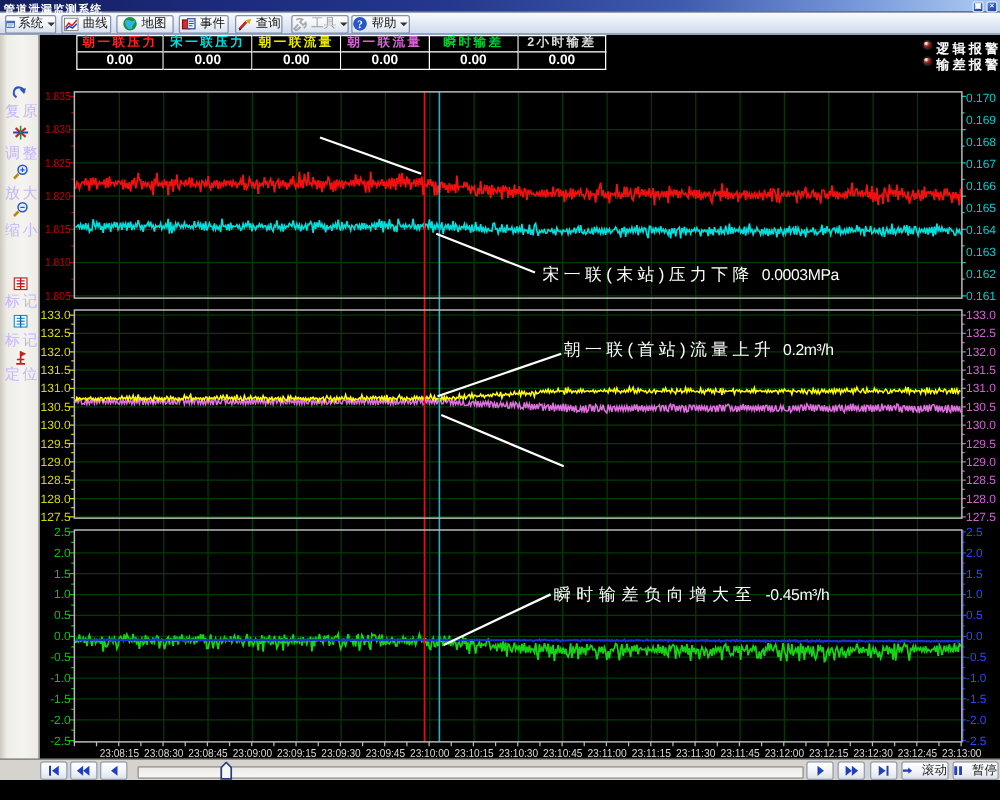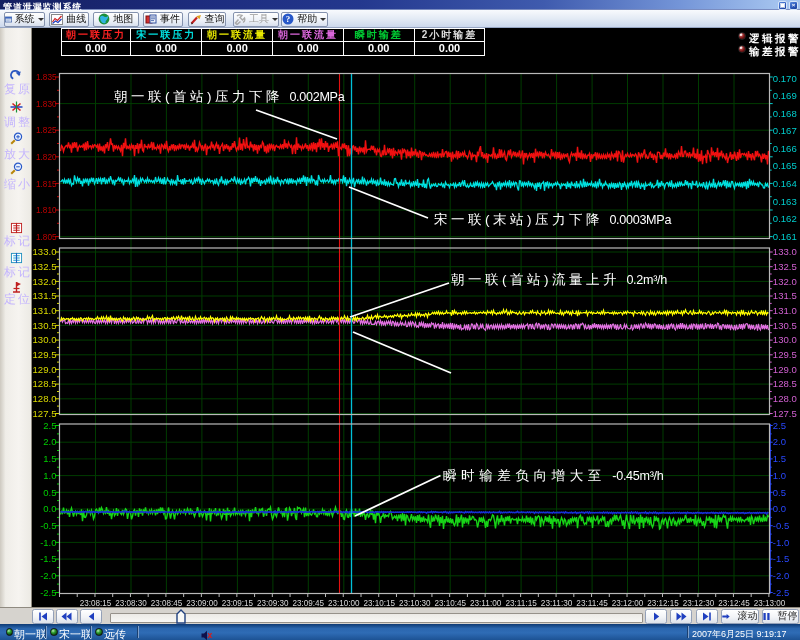--- a/index.html
+++ b/index.html
@@ -255,21 +255,20 @@
 <line x1="351.5" y1="73.5" x2="351.5" y2="593.5" stroke="#00c0d8" stroke-width="1.3"></line>
 <rect x="59.5" y="73.5" width="710.0" height="165.0" fill="none" stroke="#b9b9b9" stroke-width="1.2"></rect>
 <rect x="59.5" y="248.0" width="710.0" height="166.5" fill="none" stroke="#b9b9b9" stroke-width="1.2"></rect>
 <rect x="59.5" y="424.0" width="710.0" height="169.5" fill="none" stroke="#b9b9b9" stroke-width="1.2"></rect>
 <line x1="256" y1="110" x2="337" y2="139" stroke="#fff" stroke-width="1.8"></line>
 <line x1="349" y1="187" x2="428" y2="218" stroke="#fff" stroke-width="1.8"></line>
 <line x1="350" y1="317" x2="449" y2="283" stroke="#fff" stroke-width="1.8"></line>
 <line x1="353" y1="332" x2="451" y2="373" stroke="#fff" stroke-width="1.8"></line>
 <line x1="355" y1="516" x2="440.5" y2="475.5" stroke="#fff" stroke-width="1.8"></line>
 </svg>
-<div class="ann" style="left:114px;top:88px"><span class="cjk">朝一联(首站)压力下降</span><span class="lat">&nbsp; 0.002MPa</span></div>
 <div class="ann" style="left:434px;top:210.5px"><span class="cjk">宋一联(末站)压力下降</span><span class="lat">&nbsp; 0.0003MPa</span></div>
 <div class="ann" style="left:451px;top:271px"><span class="cjk">朝一联(首站)流量上升</span><span class="lat">&nbsp; 0.2m³/h</span></div>
 <div class="ann" style="left:443px;top:467px"><span class="cjk" style="letter-spacing:4.6px">瞬时输差负向增大至</span><span class="lat">&nbsp; -0.45m³/h</span></div>
 <div class="scroll">
       <div class="track"></div>
       <svg style="position:absolute;left:176px;top:1px" width="10" height="15" viewBox="0 0 10 15">
         <path d="M1 5 L5 1 L9 5 V14 H1 Z" fill="#f8f8f6" stroke="#20407f" stroke-width="1.4"></path>
       </svg>
     </div>
 <div class="nb" style="left:31.5px;width:22px">
@@ -312,29 +311,12 @@
       </svg>
       <span class="nbt">滚动</span>
     </div>
 <div class="nb" style="left:761.5px;width:37px">
       <svg width="8" height="9" viewBox="0 0 8 9">
         <rect x="0.5" y="0.5" width="2.6" height="8" fill="#1f3fbf"></rect>
         <rect x="4.9" y="0.5" width="2.6" height="8" fill="#1f3fbf"></rect>
       </svg>
       <span class="nbt">暂停</span>
     </div>
-<div class="status">
-<div class="sled" style="left:5.5px"></div>
-      <div class="stxt" style="left:14px">朝一联</div>
-<div class="ssep" style="left:46px"></div>
-<div class="sled" style="left:50px"></div>
-      <div class="stxt" style="left:59px">宋一联</div>
-<div class="ssep" style="left:91px"></div>
-<div class="sled" style="left:95px"></div>
-      <div class="stxt" style="left:104px">远传</div>
-<div class="ssep" style="left:138px"></div>
-<div style="position:absolute;left:201px;top:3px"><svg width="11" height="11" viewBox="0 0 11 11">
-          <path d="M0.5 3.5h2.5L6 0.8v9.4L3 7.5H0.5Z" fill="#10104a"></path>
-          <path d="M7 3 L10.5 8 M10.5 3 L7 8" stroke="#d02020" stroke-width="1.3"></path>
-        </svg></div>
-<div class="ssep" style="left:688px"></div>
-<div class="stxt" style="left:692px;top:3.5px;font-size:9px">2007年6月25日 9:19:17</div>
-</div>
 </div>
 </body></html>

